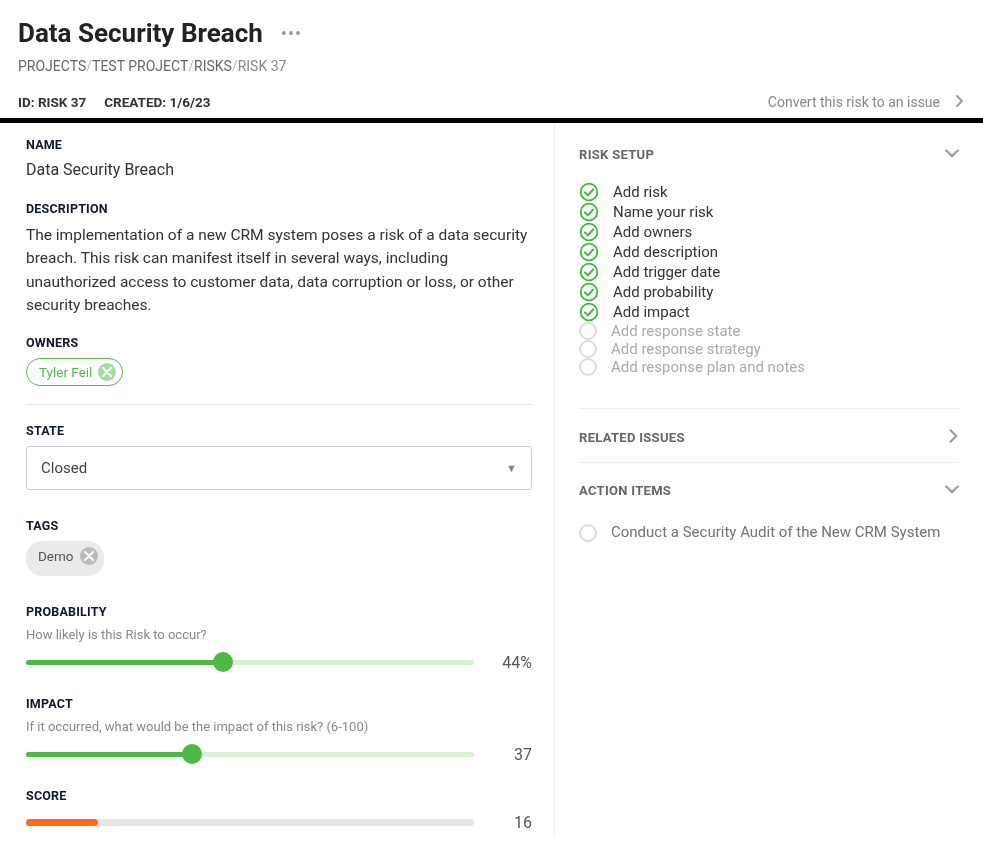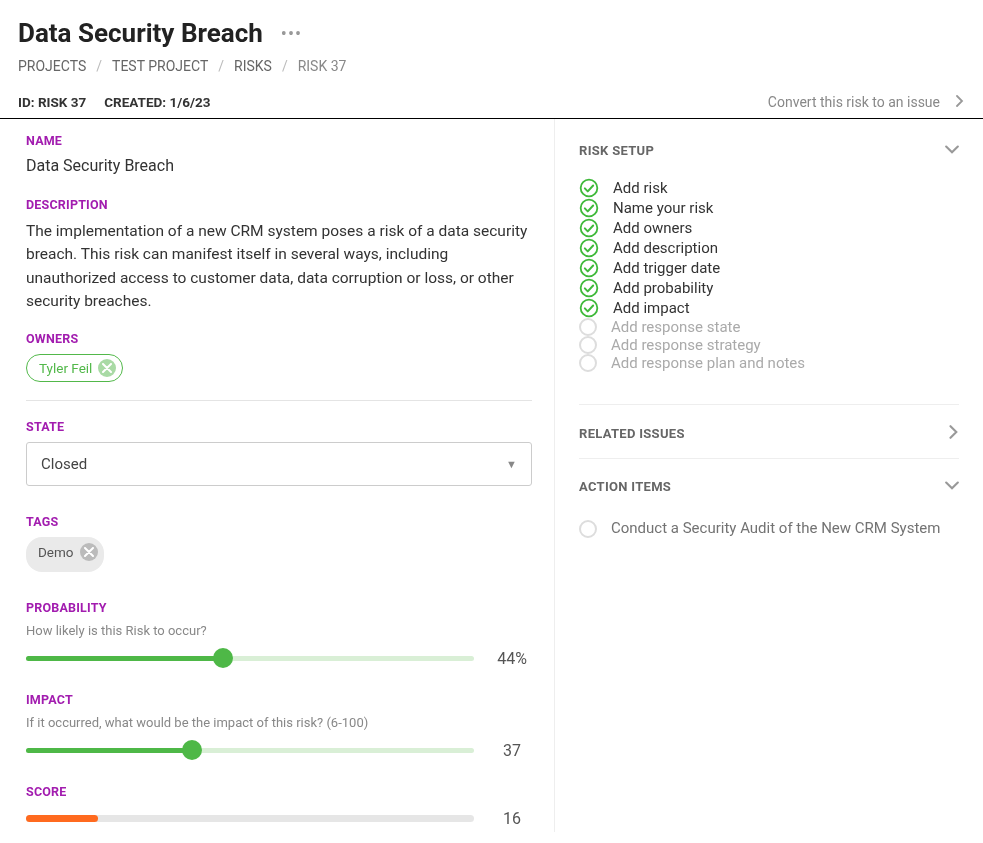--- a/index.html
+++ b/index.html
@@ -30,31 +30,31 @@
     font-size: 18px;
     letter-spacing: 1px;
     cursor: pointer;
   }
   .breadcrumb {
     margin-top: 10px;
     font-size: 14px;
     color: #777;
     display: flex;
     align-items: center;
-    gap: 10px;
+    gap: 0;
   }
   .breadcrumb .crumb { color: #666; cursor: pointer; }
   .breadcrumb .crumb.current { color: #888; cursor: default; }
   .breadcrumb .sep { color: #bbb; }
   .meta-bar {
     display: flex;
     align-items: center;
     justify-content: space-between;
     padding: 12px 18px 8px 18px;
-    border-bottom: 1px solid #000000;
+    border-bottom: 5px solid #000000;
   }
   .meta-left {
     display: flex;
     gap: 18px;
     font-size: 13.5px;
     font-weight: 700;
     color: #333;
   }
   .convert-link {
     display: flex;
@@ -75,21 +75,21 @@
     overflow-y: auto;
   }
   .right-col {
     flex: 1;
     padding: 18px 24px;
     overflow-y: auto;
   }
   .section-label {
     font-size: 12.5px;
     font-weight: 700;
-    color: #a21caf;
+    color: #0f172a;
     letter-spacing: 0.2px;
     margin-bottom: 8px;
     margin-top: 18px;
   }
   .section-label:first-child { margin-top: 0; }
   .section-sublabel {
     font-size: 13px;
     color: #888;
     margin-bottom: 10px;
   }
@@ -196,21 +196,21 @@
   .thumb {
     position: absolute;
     width: 20px; height: 20px;
     background: #4eb847;
     border-radius: 50%;
     transform: translateX(-50%);
     cursor: grab;
   }
   .slider-val {
     width: 40px;
-    text-align: center;
+    text-align: right;
     font-size: 16px;
     color: #555;
   }
   .score-row {
     display: flex;
     align-items: center;
     gap: 18px;
     margin-top: 10px;
   }
   .score-bar {

